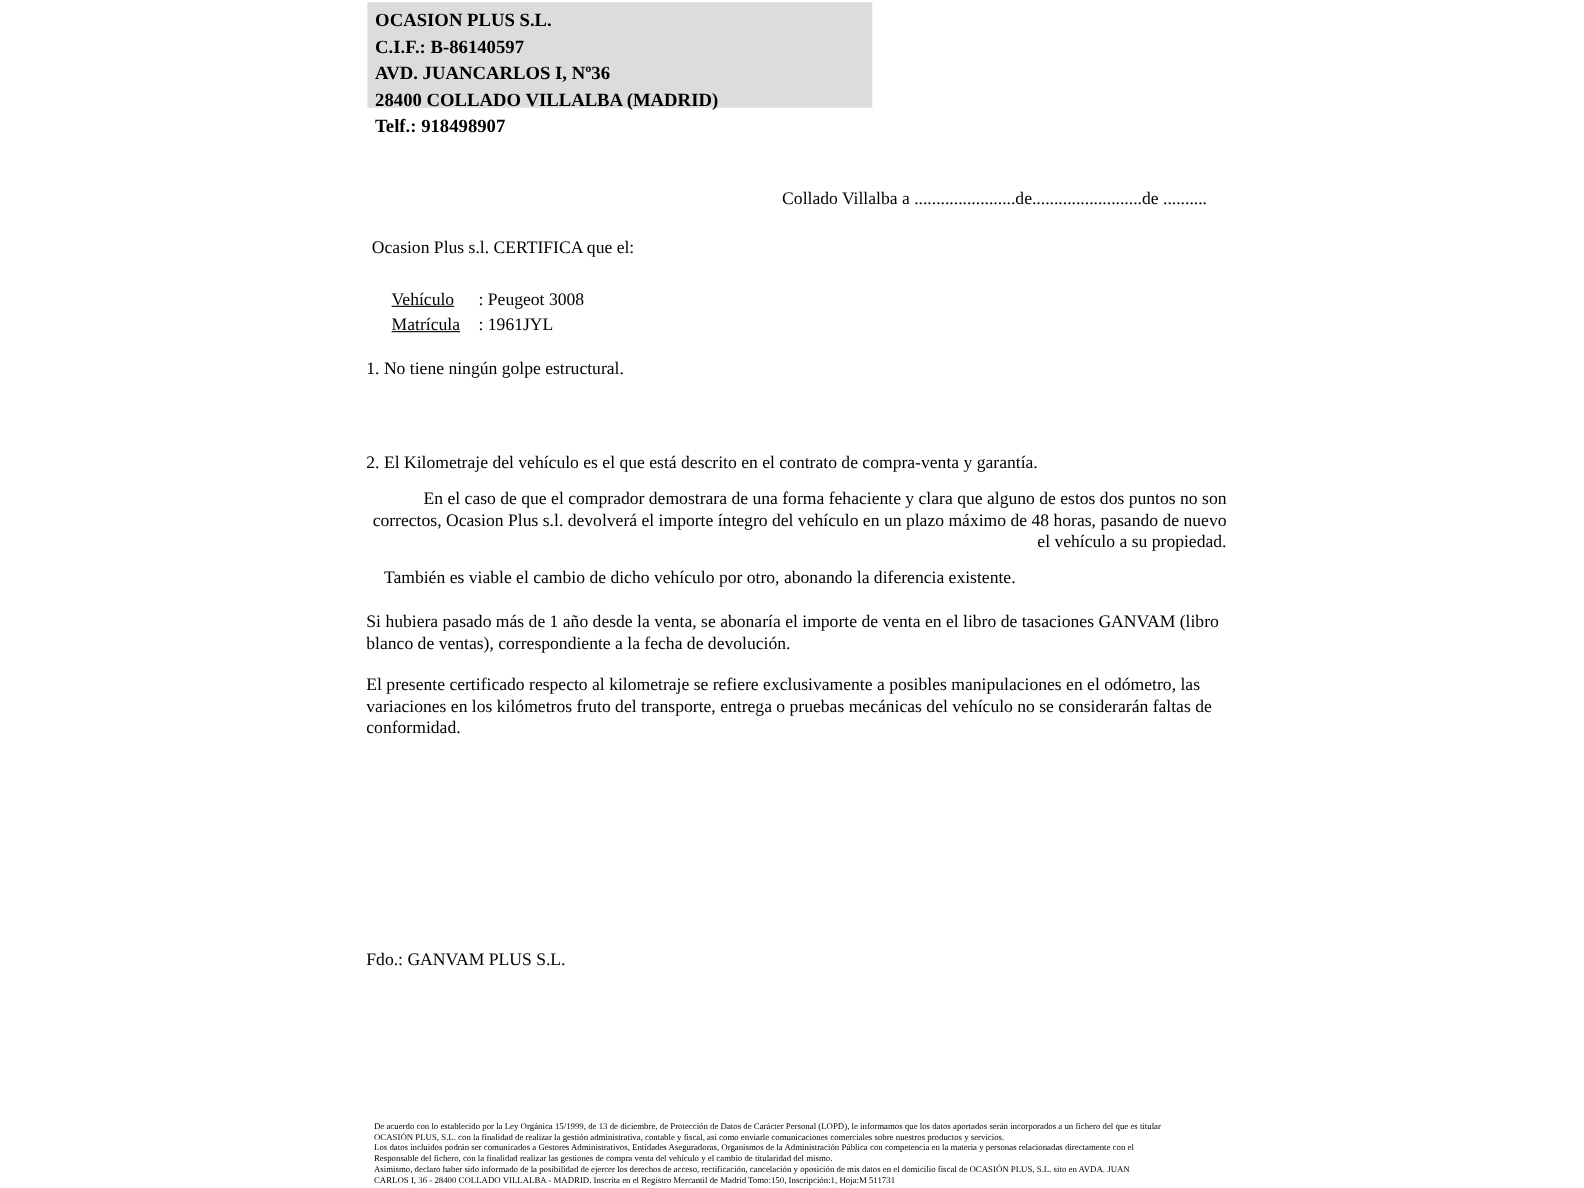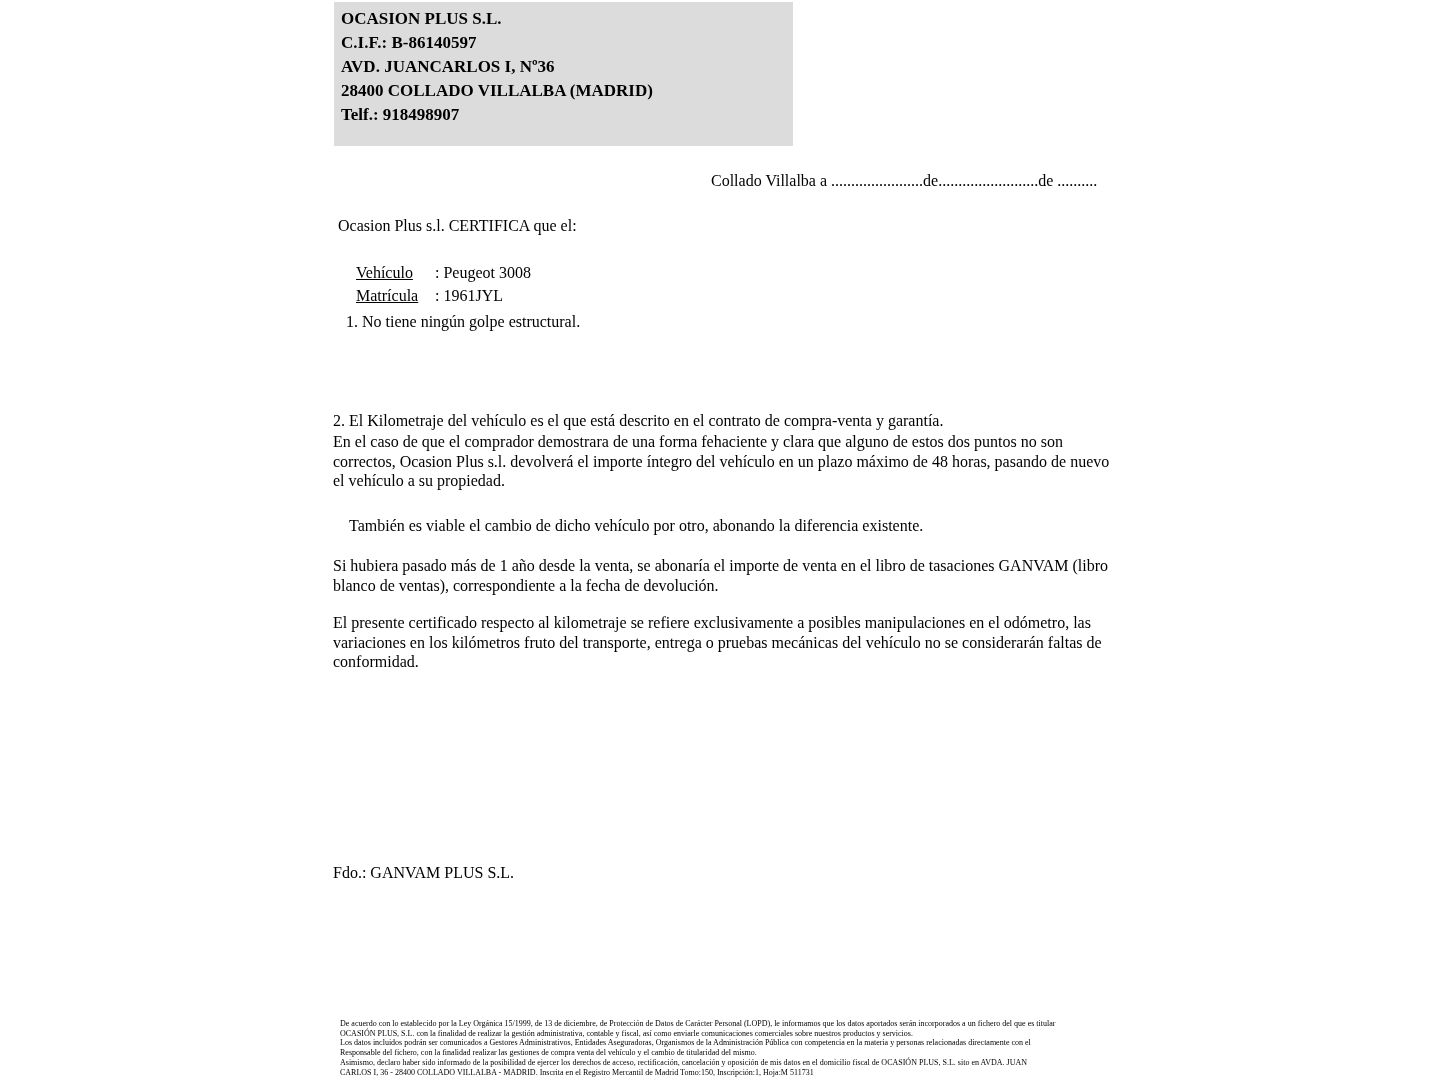--- a/index.html
+++ b/index.html
@@ -14,21 +14,21 @@
     background: #ffffff;
     color: #000000;
     font-family: "Liberation Serif", "DejaVu Serif", serif;
     overflow: hidden;
   }
   .header-box {
     position: absolute;
     left: 334px;
     top: 2px;
     width: 459px;
-    height: 144px;
+    height: 96px;
     background: #dcdcdc;
     padding: 5px 0 0 7px;
     box-sizing: border-box;
   }
   .header-box > div {
     font-weight: bold;
     font-size: 17px;
     line-height: 24px;
     white-space: nowrap;
   }
@@ -97,24 +97,24 @@
   <div class="cert-intro">Ocasion Plus s.l. CERTIFICA que el:</div>
 
   <div class="cert-row" style="top: 241px;">
     <span class="cert-label">Vehículo</span><span>: Peugeot 3008</span>
   </div>
 
   <div class="cert-row" style="top: 264px;">
     <span class="cert-label">Matrícula</span><span>: 1961JYL</span>
   </div>
 
-  <div class="body-text" style="top: 312px; margin-left: 13px;">1. No tiene ningún golpe estructural.</div>
+  <div class="body-text" style="top: 326px;">1. No tiene ningún golpe estructural.</div>
   <div class="body-text" style="top: 363px; margin-top: 48px;">2. El Kilometraje del vehículo es el que está descrito en el contrato de compra-venta y garantía.</div>
 
-  <div class="body-text para" style="top: 432px;">En el caso de que el comprador demostrara de una forma fehaciente y clara que alguno de estos dos puntos no son correctos, Ocasion Plus s.l. devolverá el importe íntegro del vehículo en un plazo máximo de 48 horas, pasando de nuevo el vehículo a su propiedad.</div>
+  <div class="body-text para" style="top: 444px; text-align: right;">En el caso de que el comprador demostrara de una forma fehaciente y clara que alguno de estos dos puntos no son correctos, Ocasion Plus s.l. devolverá el importe íntegro del vehículo en un plazo máximo de 48 horas, pasando de nuevo el vehículo a su propiedad.</div>
   <div class="body-text para" style="top: 516px; margin-left: 16px;">También es viable el cambio de dicho vehículo por otro, abonando la diferencia existente.</div>
   <div class="body-text para" style="top: 556px;">Si hubiera pasado más de 1 año desde la venta, se abonaría el importe de venta en el libro de tasaciones GANVAM (libro blanco de ventas), correspondiente a la fecha de devolución.</div>
   <div class="body-text para" style="top: 613px;">El presente certificado respecto al kilometraje se refiere exclusivamente a posibles manipulaciones en el odómetro, las variaciones en los kilómetros fruto del transporte, entrega o pruebas mecánicas del vehículo no se considerarán faltas de conformidad.</div>
 
   <div class="body-text" style="top: 863px;">Fdo.: GANVAM PLUS S.L.</div>
 
   <div class="legal">
     <div>De acuerdo con lo establecido por la Ley Orgánica 15/1999, de 13 de diciembre, de Protección de Datos de Carácter Personal (LOPD), le informamos que los datos aportados serán incorporados a un fichero del que es titular</div>
     <div>OCASIÓN PLUS, S.L. con la finalidad de realizar la gestión administrativa, contable y fiscal, así como enviarle comunicaciones comerciales sobre nuestros productos y servicios.</div>
     <div>Los datos incluidos podrán ser comunicados a Gestores Administrativos, Entidades Aseguradoras, Organismos de la Administración Pública con competencia en la materia y personas relacionadas directamente con el</div>

